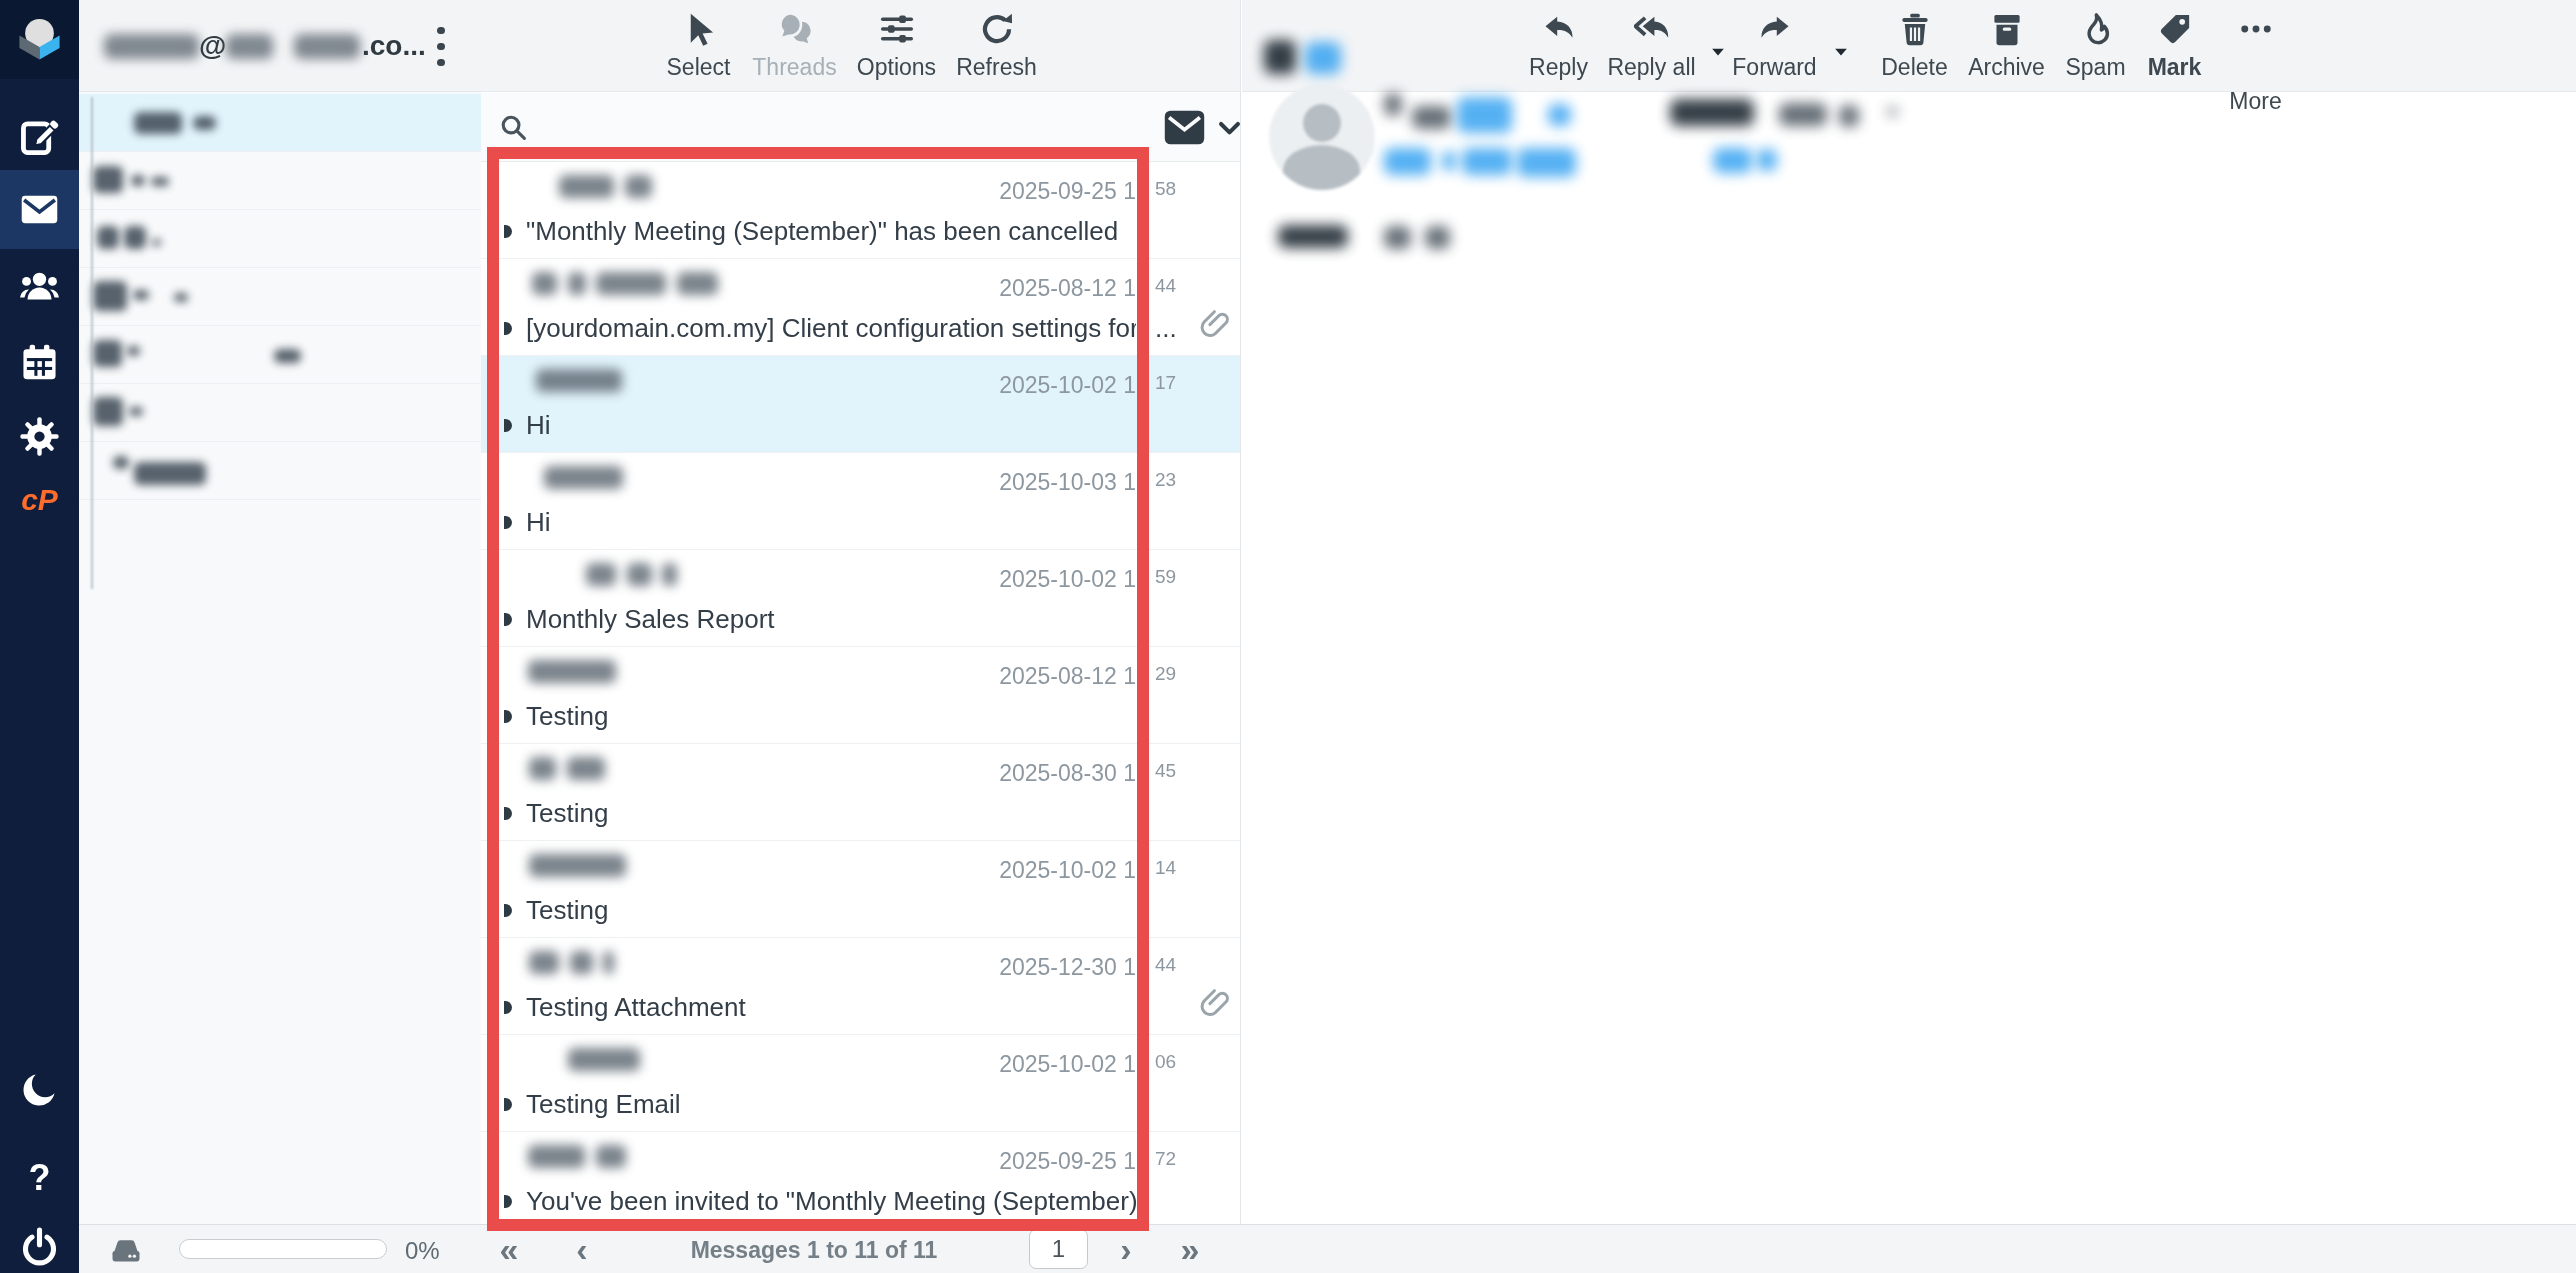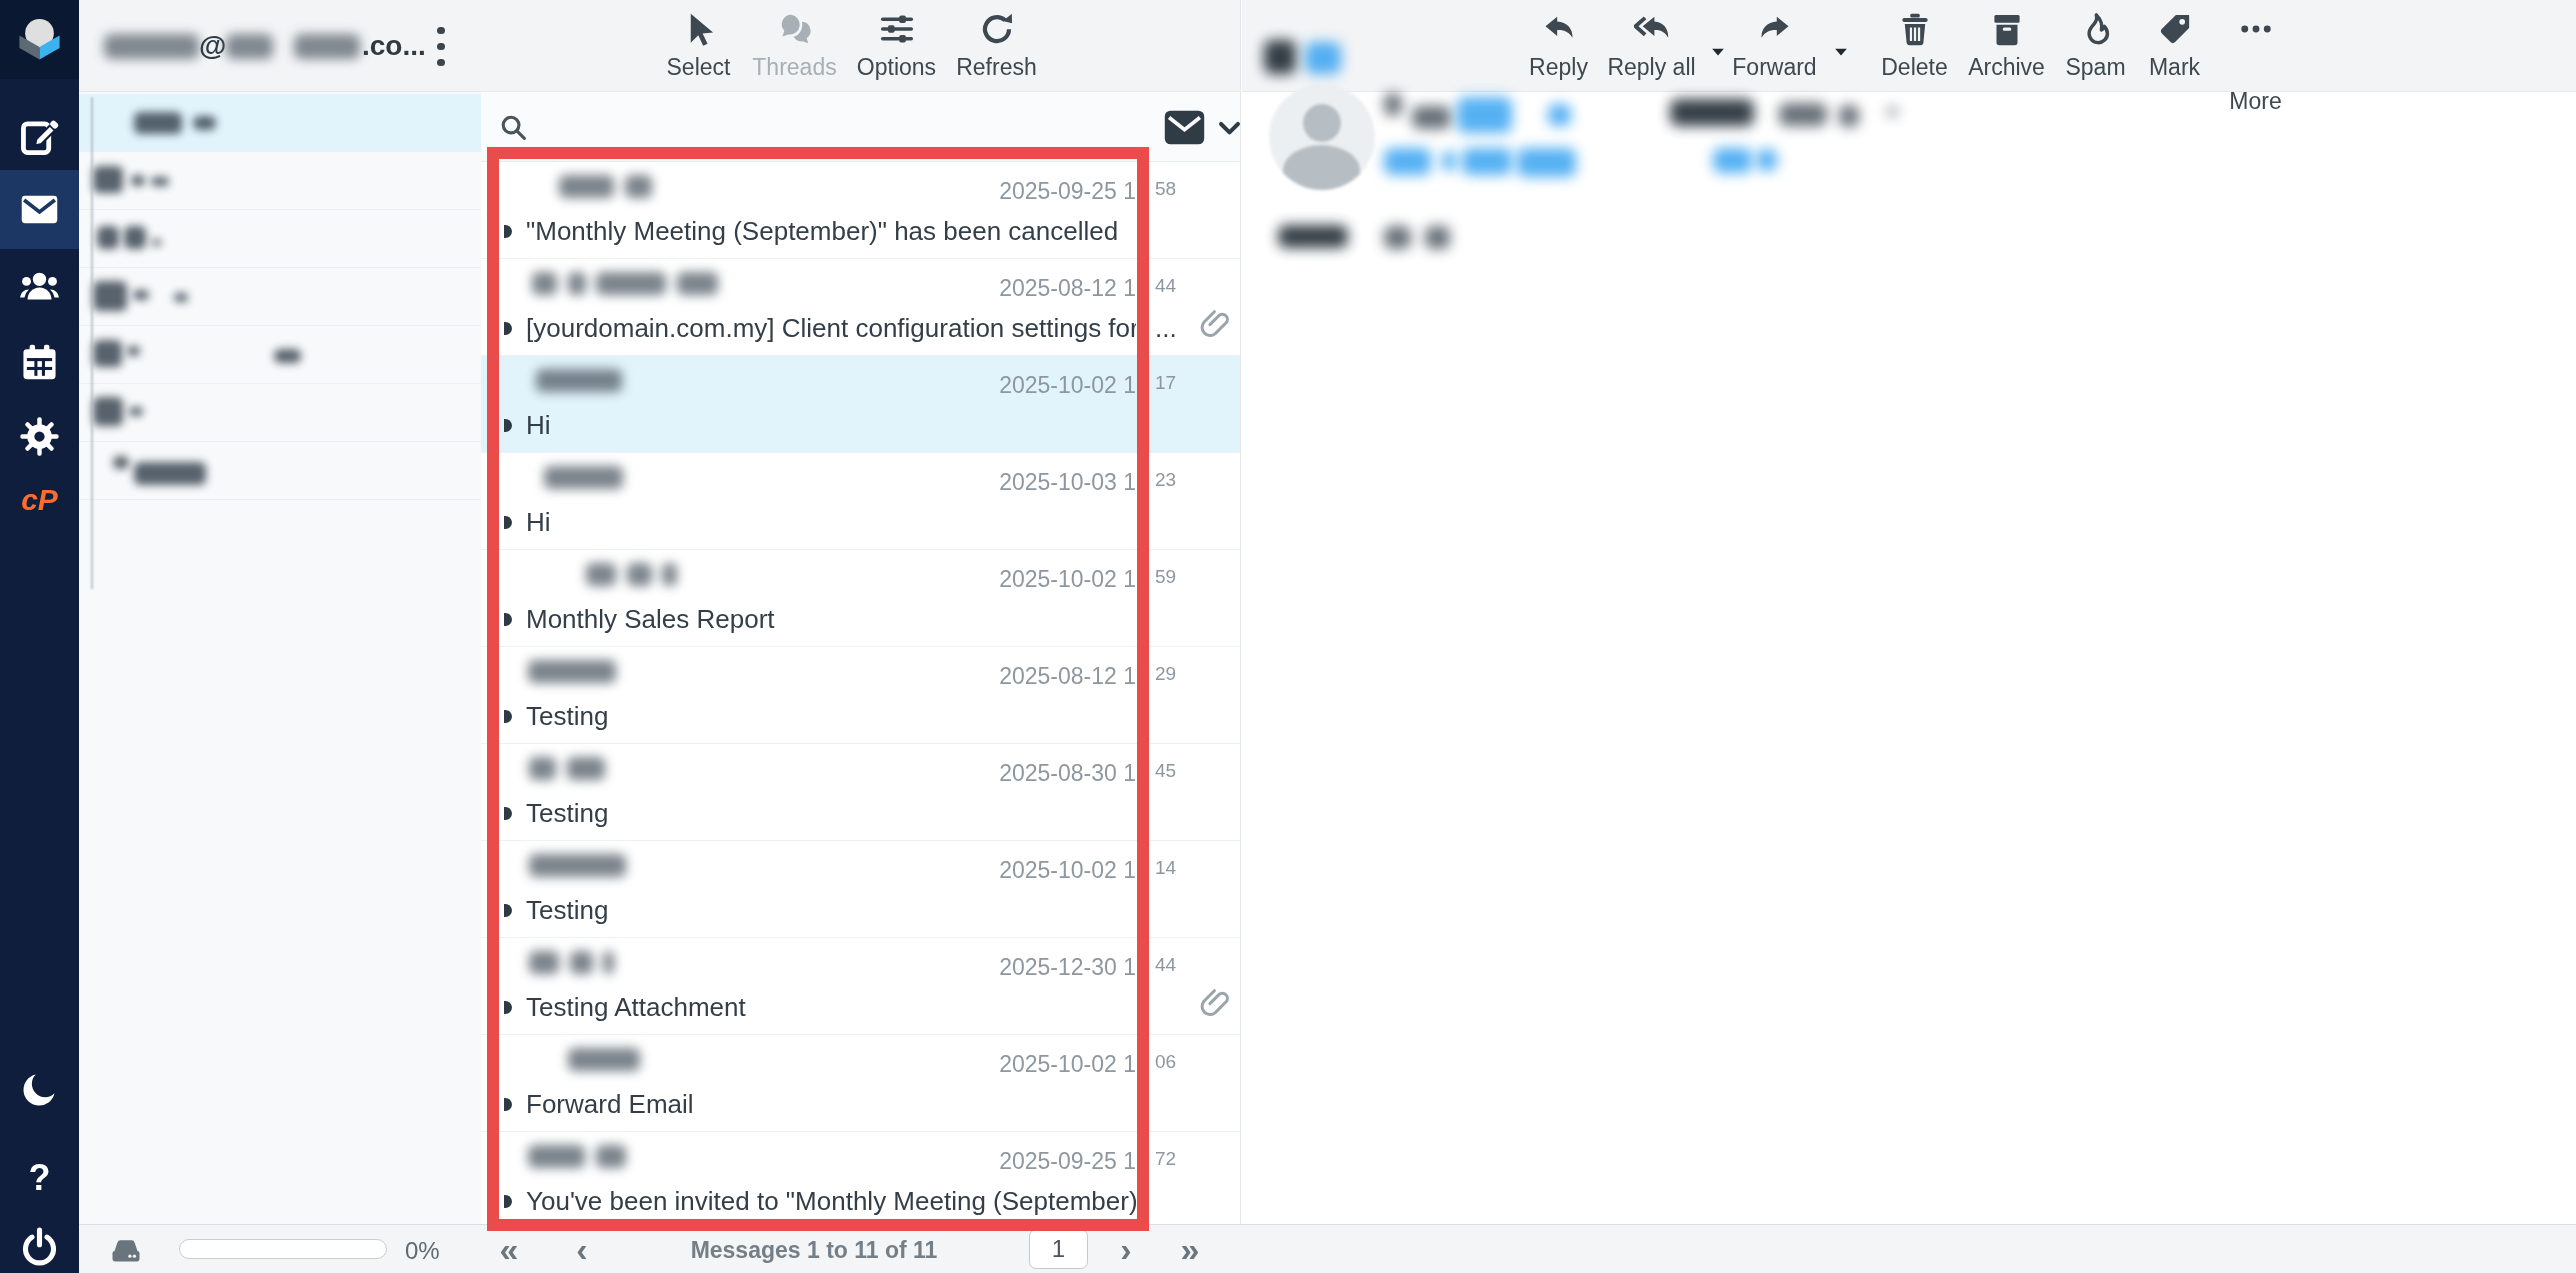--- a/index.html
+++ b/index.html
@@ -420,21 +420,21 @@
               <path d="M8.6 12.4l6-6a3.4 3.4 0 0 1 4.8 4.8l-7.2 7.2a5.4 5.4 0 0 1-7.6-7.6l7-7" fill="none" stroke="currentColor" stroke-width="2" stroke-linecap="round"></path>
             </svg></span>
         </div>
         <div class="msg-row">
           <span class="sender-blur" style="left:87px">
             <i style="width:72px"></i>
           </span>
           <span class="m-date">2025-10-02 1</span>
           <span class="m-time">06</span>
           <span class="m-dot"></span>
-          <span class="m-subj">Forward Email</span>
+          <span class="m-subj">Testing Email</span>
         </div>
         <div class="msg-row">
           <span class="sender-blur" style="left:47px">
             <i style="width:57px"></i>
             <i style="width:30px"></i>
           </span>
           <span class="m-date">2025-09-25 1</span>
           <span class="m-time">72</span>
           <span class="m-dot"></span>
           <span class="m-subj">You've been invited to "Monthly Meeting (September)"</span>
@@ -501,21 +501,21 @@
           <span class="lbl">Archive</span>
         </div>
         <div class="tb-btn" style="left: 800px;">
           <span style="display:flex">
             <svg viewBox="0 0 24 24">
               <path d="M12.2 2.6c.9 2.8-.2 4.6-1.7 6.3-1.5 1.7-3.1 3.3-3.1 6a6.1 6.1 0 0 0 12.2.2c0-2.1-.9-3.7-2.1-4.9-.3 1.1-.9 2-1.9 2.5.7-3.1-.6-7.2-3.4-10.1z" fill="none" stroke="currentColor" stroke-width="2.3" stroke-linejoin="round"></path>
             </svg>
           </span>
           <span class="lbl">Spam</span>
         </div>
-        <div class="tb-btn" style="left: 879px;">
+        <div class="tb-btn" style="left: 879px; font-weight: bold;">
           <span style="display:flex">
             <svg viewBox="0 0 24 24">
               <path d="M12.6 2.6h8.8v8.8l-9.3 9.3a2.2 2.2 0 0 1-3.1 0l-5.7-5.7a2.2 2.2 0 0 1 0-3.1z" fill="currentColor"></path>
               <circle cx="16.8" cy="7.2" r="1.9" fill="#f2f4f6"></circle>
             </svg>
           </span>
           <span class="lbl">Mark</span>
         </div>
         <div class="tb-btn" style="left: 960px; gap: 34px;">
           <span style="display:flex">

